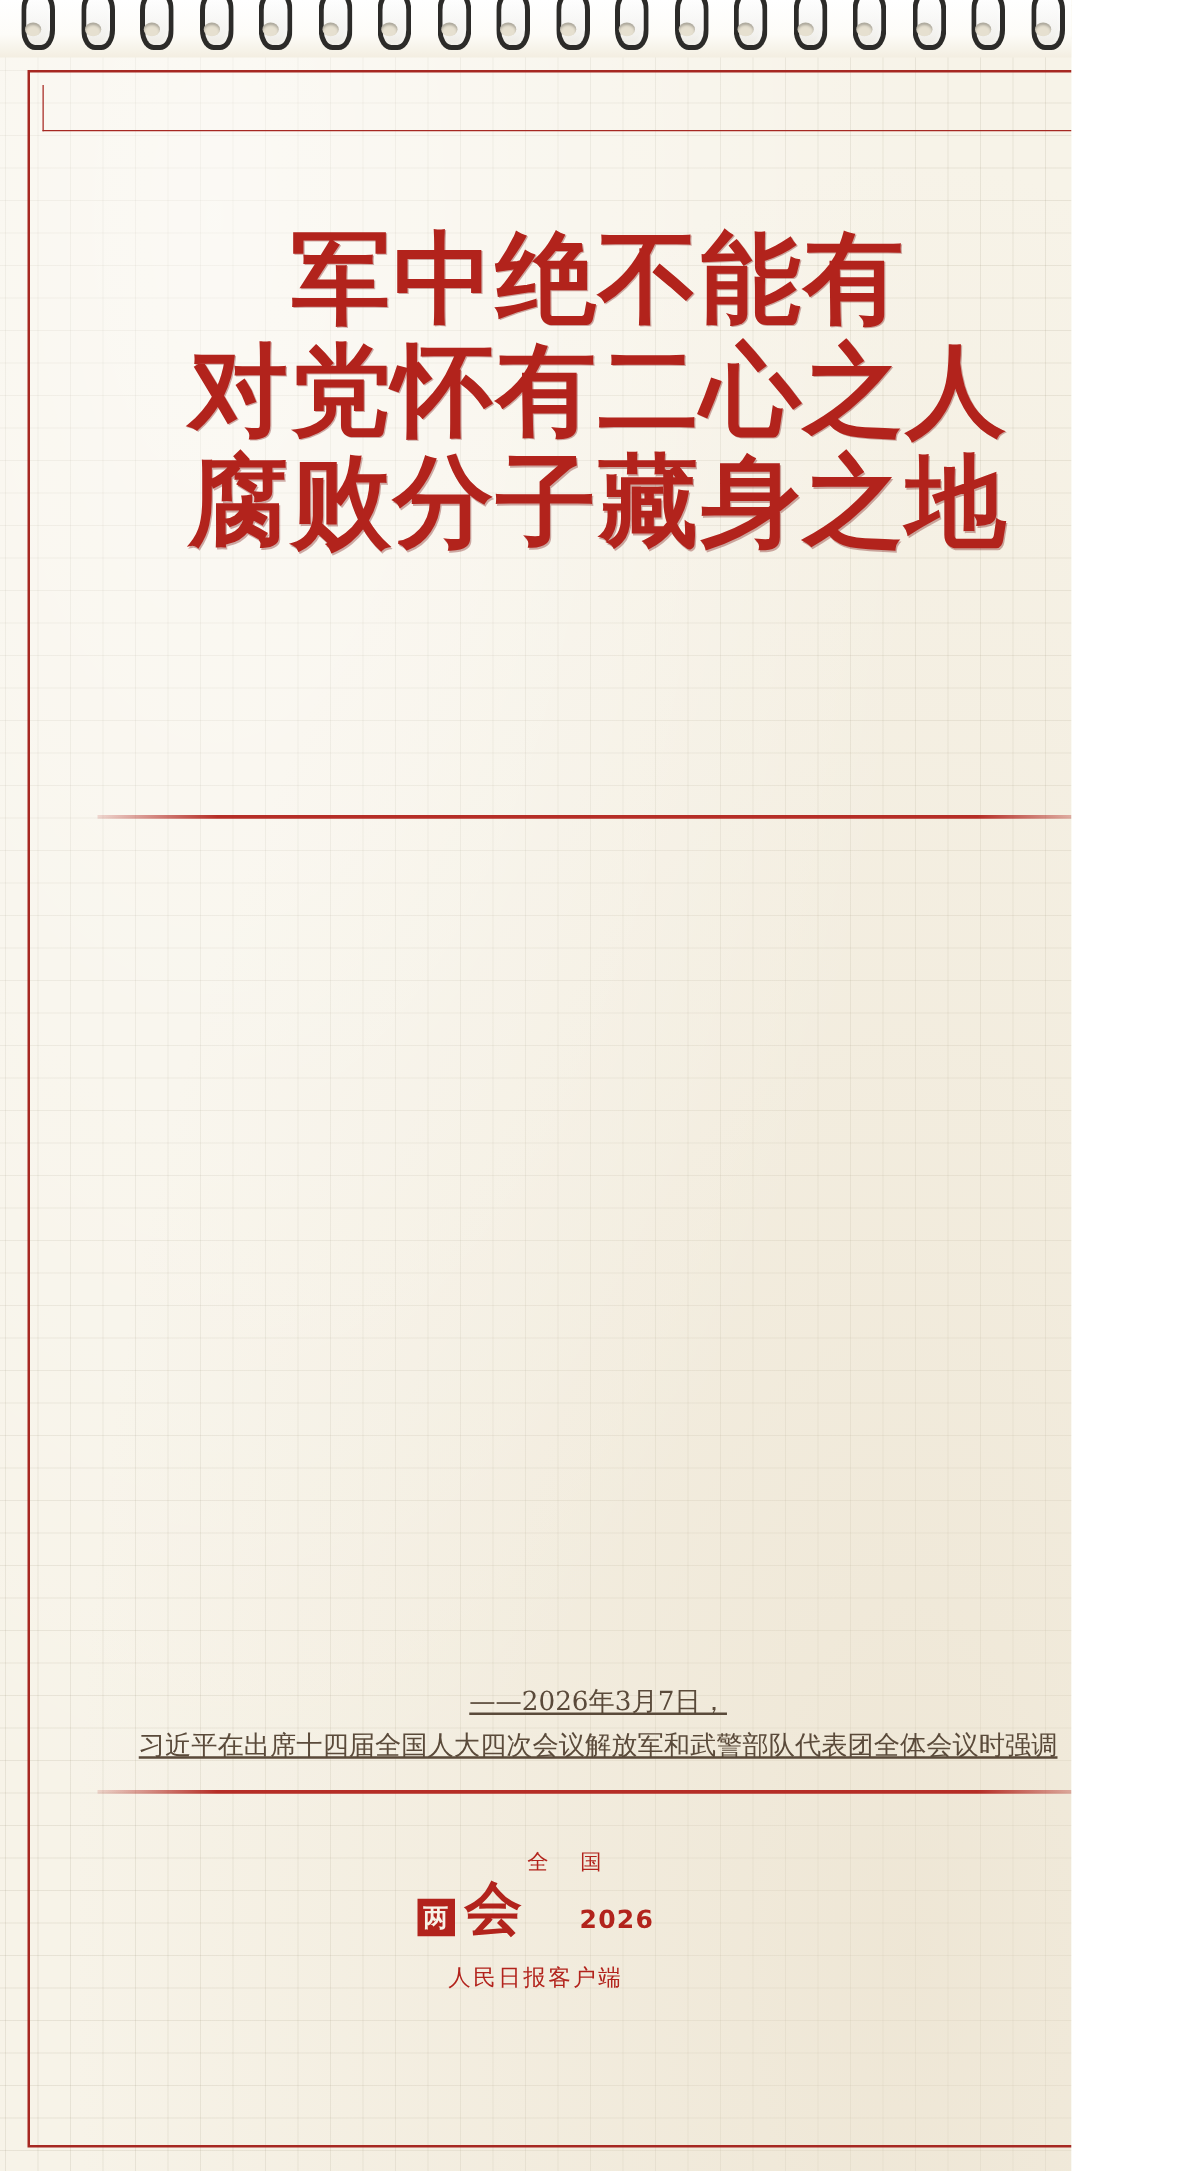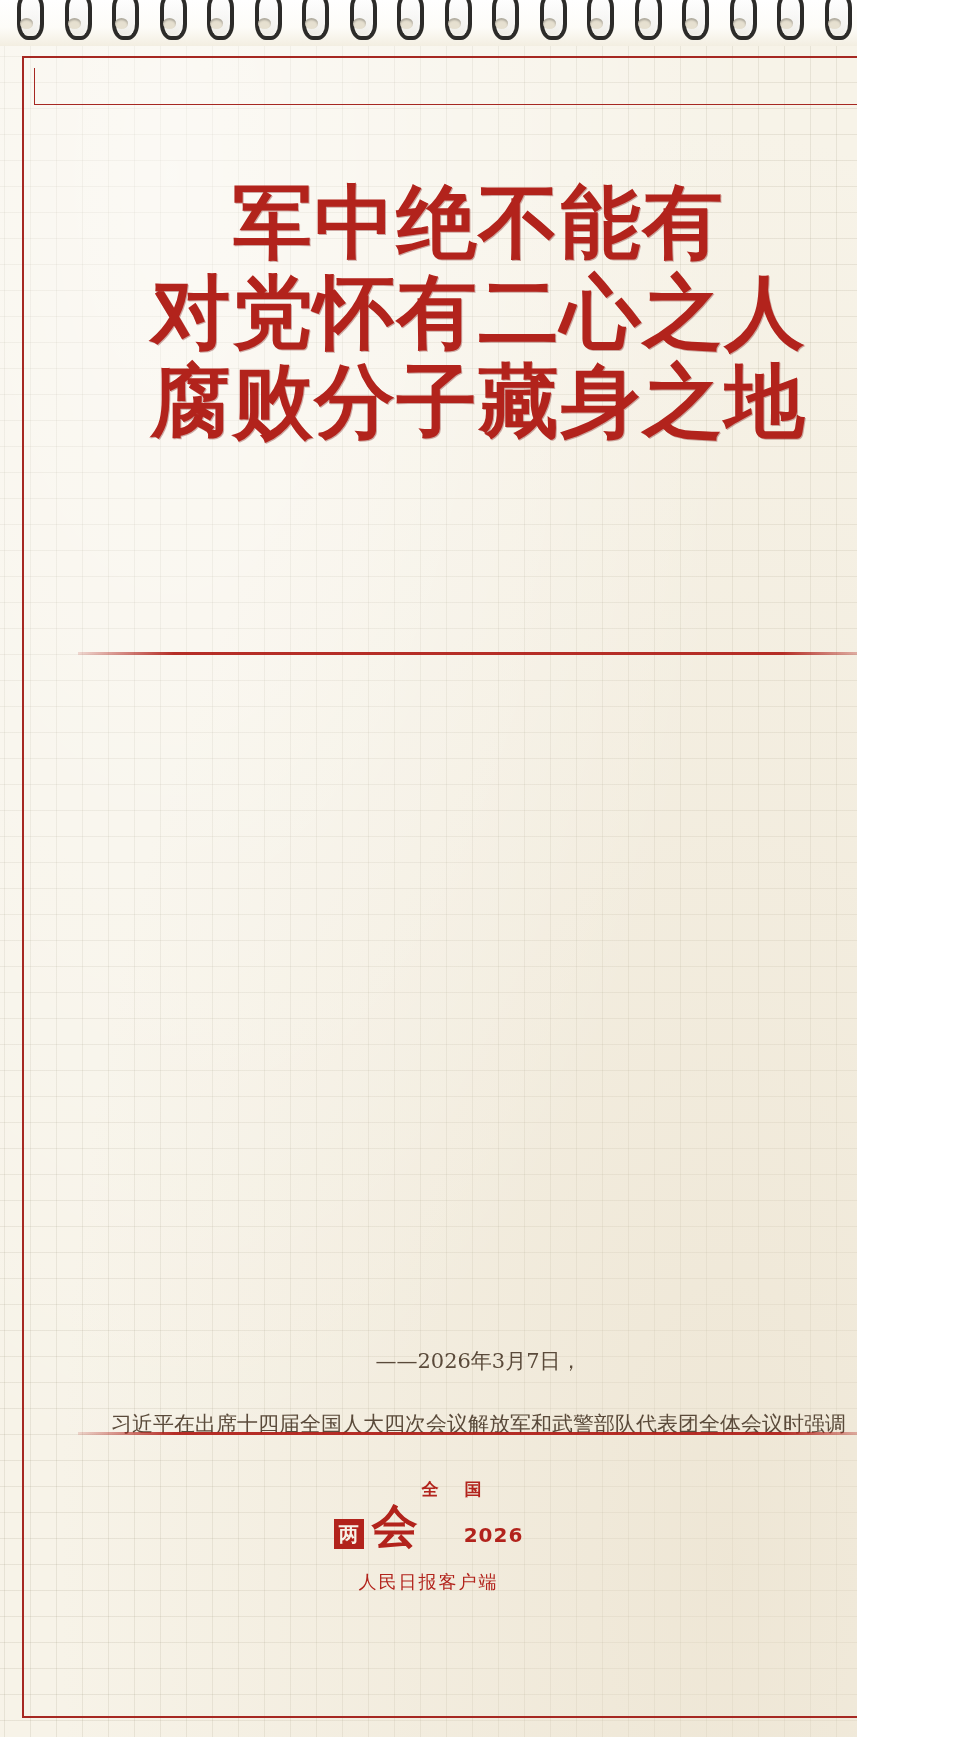--- a/index.html
+++ b/index.html
@@ -162,44 +162,45 @@
   .attribution {
     position: absolute;
     left: 60px;
     top: 1344px;
     width: 837px;
     text-align: center;
     color: #5a4a3a;
     font-family: "DejaVu Serif", "Liberation Serif", serif;
     font-size: 21px;
     line-height: 1.65;
+    text-decoration: underline;
   }
   .attribution .line1 { display: block; }
-  .attribution .line2 { display: block; margin-top: 28px; }
+  .attribution .line2 { display: block; }
   
   .logo {
     position: absolute;
     left: 50%;
     transform: translateX(-50%);
     top: 1478px;
     width: 220px;
     text-align: center;
     color: #b2231c;
   }
   .logo-row {
     display: flex;
     align-items: flex-end;
     justify-content: center;
     gap: 4px;
     line-height: 1;
   }
   .logo-small {
     font-family: "DejaVu Sans", sans-serif;
     font-size: 17px;
-    font-weight: 700;
+    font-weight: 400;
     letter-spacing: 10px;
     text-indent: 10px;
     color: #b2231c;
     margin-bottom: 2px;
     padding-left: 46px;
   }
   .logo-big {
     font-family: "DejaVu Serif", "Liberation Serif", serif;
     font-size: 46px;
     font-weight: 700;

